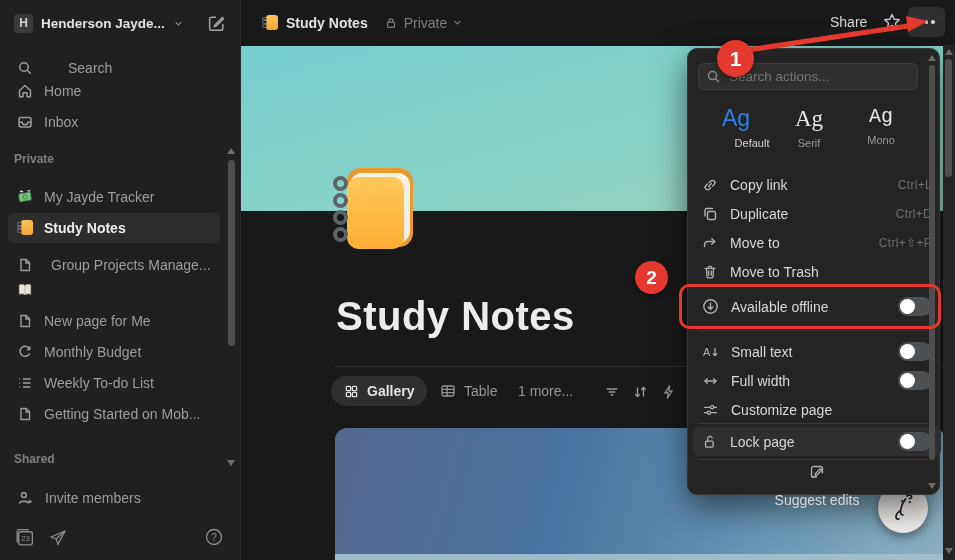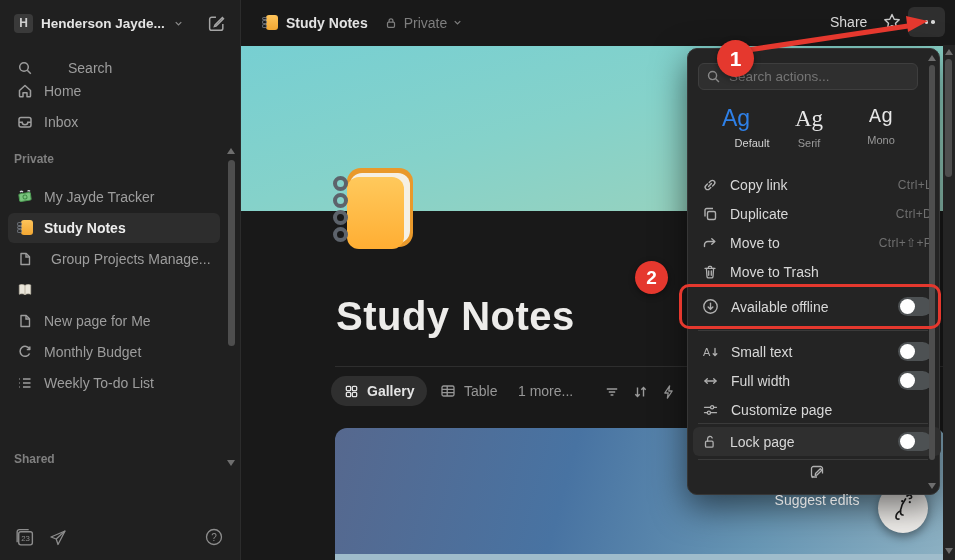--- a/index.html
+++ b/index.html
@@ -239,21 +239,21 @@
             <span class="rings">
               <span class="ring"></span>
               <span class="ring"></span>
               <span class="ring"></span>
             </span>
           </span>
       </span>
       <span>Study Notes</span>
     </div>
 
-    <div class="srow" style="top:245px;gap:18px;">
+    <div class="srow" style="top:251px;gap:18px;">
       <span class="ic">
         <svg width="16" height="16" viewBox="0 0 16 16" fill="none" stroke="#9d9d9d" stroke-width="1.4">
           <path d="M4 2.5 H9.2 L12.5 5.8 V13.5 H4 Z" stroke-linejoin="round"></path>
             <path d="M9 2.7 V6 H12.3"></path>
         </svg>
         </span>
       <span>Group Projects Manage...</span>
     </div>
 
     <div class="srow" style="top:276px;">
@@ -288,23 +288,42 @@
     <div class="srow" style="top:369px;">
       <span class="ic">
         <svg width="16" height="16" viewBox="0 0 16 16" fill="none" stroke="#9d9d9d" stroke-width="1.5">
           <path d="M6 4 H13.5 M6 8 H13.5 M6 12 H13.5"></path>
             <path d="M2.5 4 H3 M2.5 8 H3 M2.5 12 H3" stroke-width="2"></path>
         </svg>
         </span>
       <span>Weekly To-do List</span>
     </div>
 
+    <div class="srow" style="top:400px;">
+      <span class="ic">
+        <svg width="16" height="16" viewBox="0 0 16 16" fill="none" stroke="#9d9d9d" stroke-width="1.4">
+          <path d="M4 2.5 H9.2 L12.5 5.8 V13.5 H4 Z" stroke-linejoin="round"></path>
+            <path d="M9 2.7 V6 H12.3"></path>
+        </svg>
+        </span>
+      <span>Getting Started on Mob...</span>
+    </div>
 
     <div class="slabel" style="top:452px;">Shared</div>
 
+    <div class="srow" style="top:484px;">
+      <span class="ic">
+        <svg width="17" height="17" viewBox="0 0 16 16" fill="none" stroke="#9d9d9d" stroke-width="1.4">
+          <circle cx="6.5" cy="4.8" r="2.3"></circle>
+            <path d="M2.3 12.8 C2.3 9.8 10.7 9.8 10.7 12.8"></path>
+          <path d="M12.2 9.3 V12.3 M10.7 10.8 H13.7" stroke-width="1.3"></path>
+        </svg>
+        </span>
+      <span>Invite members</span>
+    </div>
 
     <span class="ic abs" style="left:14px;top:527px;">
       <svg width="21" height="21" viewBox="0 0 20 20" fill="none" stroke="#8d8d8d" stroke-width="1.3">
         <rect x="4.5" y="4.5" width="13" height="12.5" rx="2"></rect>
         <path d="M3 14.5 V4.5 a2 2 0 0 1 2 -2 H14"></path>
         <text x="11" y="13.8" text-anchor="middle" font-size="7.5" fill="#8d8d8d" stroke="none" font-family="Liberation Sans, sans-serif">23</text>
       </svg>
       </span>
     <span class="ic abs" style="left:48px;top:528px;">
       <svg width="20" height="20" viewBox="0 0 20 20" fill="none" stroke="#8d8d8d" stroke-width="1.3" stroke-linejoin="round">

